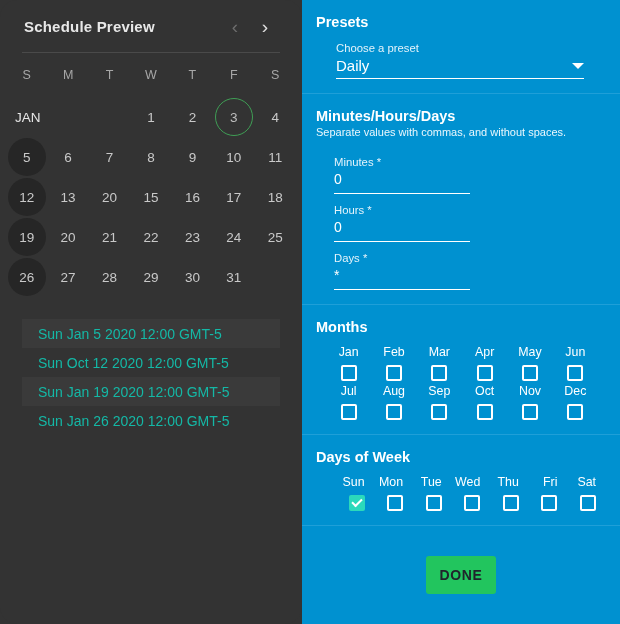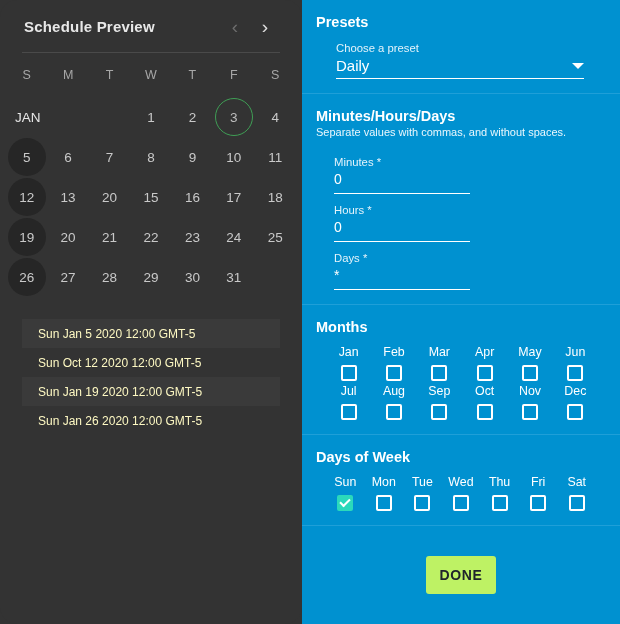--- a/index.html
+++ b/index.html
@@ -116,22 +116,22 @@
   .daynum.empty { color: transparent; }
 
   .sched-list {
     margin: 22px 22px 0 22px;
   }
   .sched-row {
     height: 29px;
     display: flex;
     align-items: center;
     padding-left: 16px;
-    color: #fef9c3;
-    font-size: 12px;
+    color: #14b8a6;
+    font-size: 14px;
     box-sizing: border-box;
   }
   .sched-row.alt {
     background: #3a3a3a;
   }
 
   
   .right-panel {
     width: 318px;
     height: 624px;
@@ -252,36 +252,36 @@
 
   
   .dow-grid {
     display: grid;
     grid-template-columns: repeat(7, 1fr);
     padding: 8px 8px 0 10px;
   }
   .dow-item {
     display: flex;
     flex-direction: column;
-    align-items: center;
+    align-items: flex-end;
   }
   .dow-name {
     color: #ffffff;
     font-size: 12.4px;
     margin-bottom: 6px;
   }
 
   .footer {
     flex: 1;
     display: flex;
     align-items: center;
     justify-content: center;
   }
   .done-btn {
-    background: #bef264;
+    background: #22c55e;
     color: #20242b;
     font-size: 14px;
     font-weight: bold;
     letter-spacing: 0.6px;
     padding: 11px 14px;
     border: none;
     border-radius: 3px;
     cursor: pointer;
     font-family: "Liberation Sans", sans-serif;
   }

